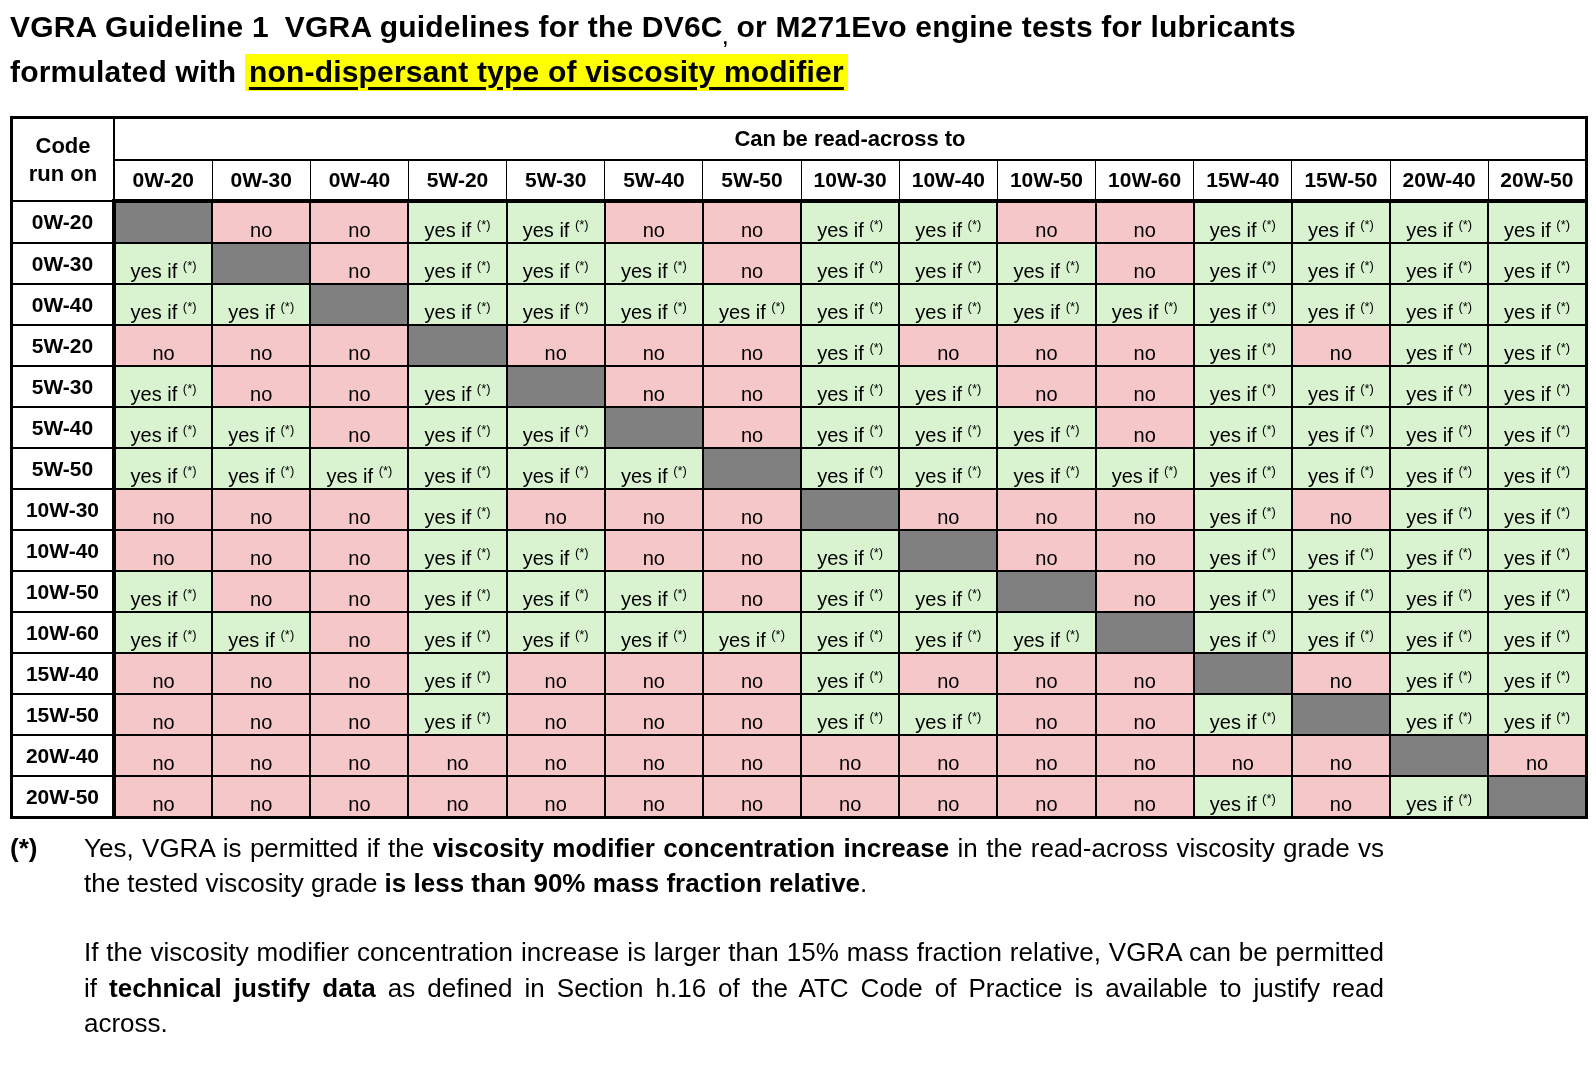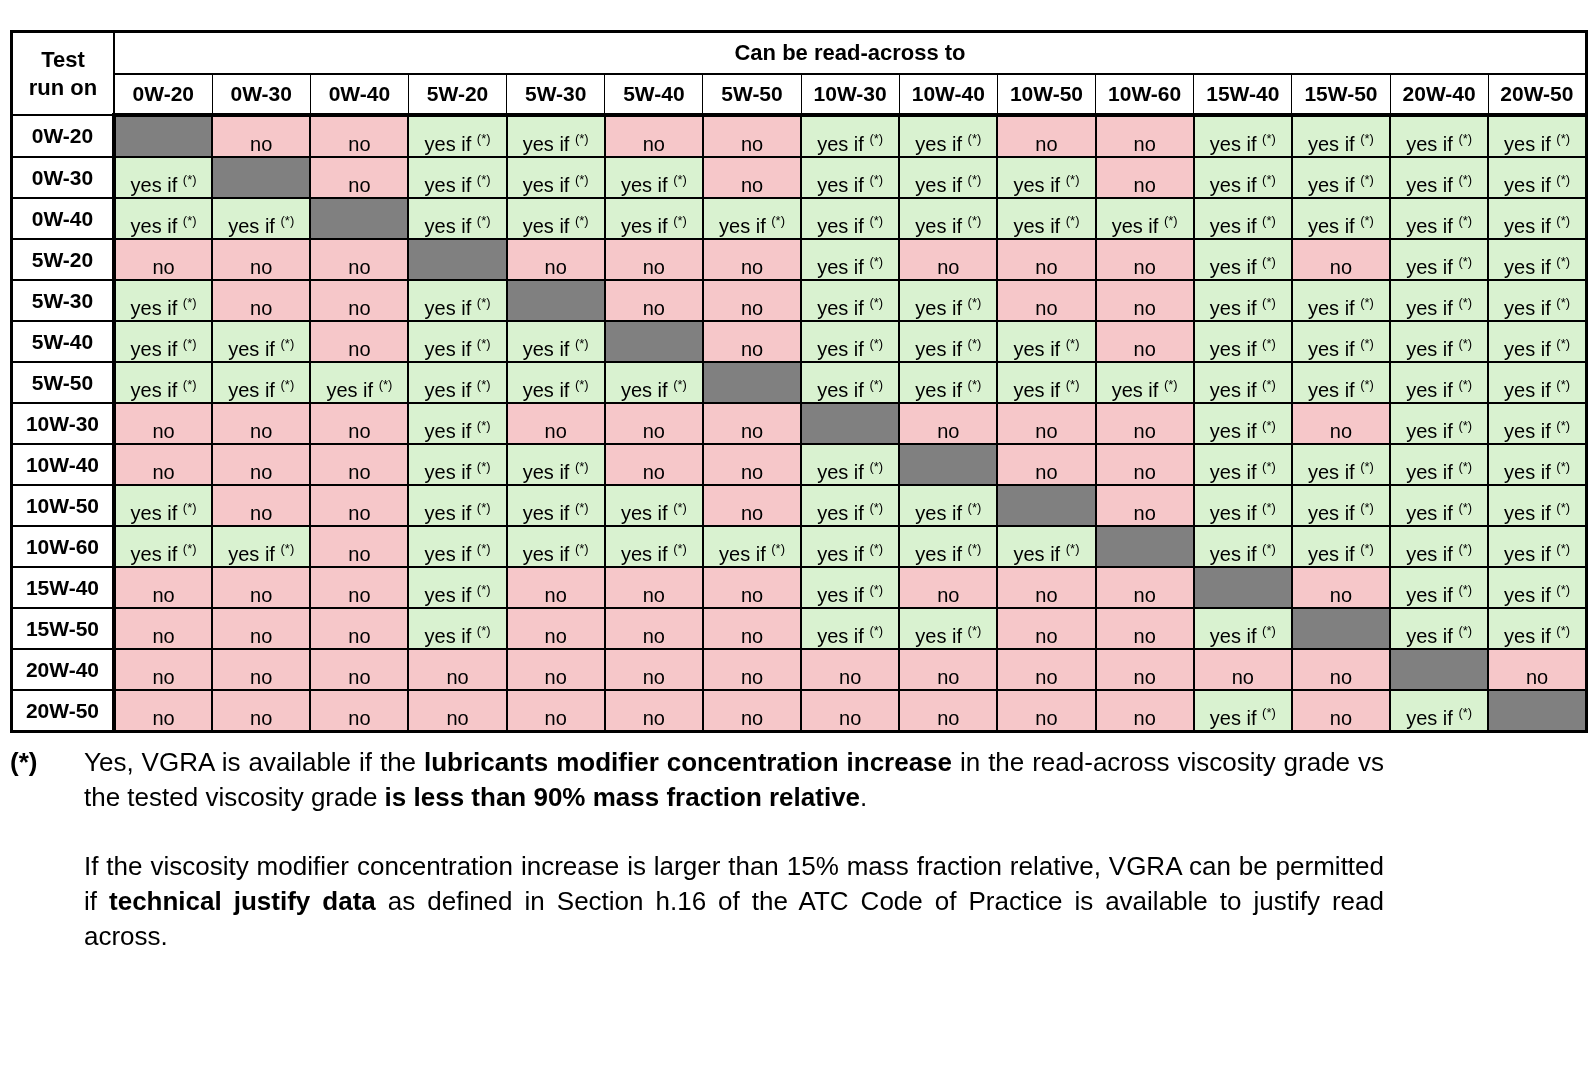--- a/index.html
+++ b/index.html
@@ -30,26 +30,30 @@
   .fn-marker{position:absolute;left:0;top:0;font-weight:bold;}
   .fn-body{margin-left:74px;width:1300px;text-align:justify;}
   .fn-para2{margin-top:34px;}
   .b{font-weight:bold;}
 </style>
 </head>
 <body>
 
 <div class="page">
 
+  <div class="title">
+    <span>VGRA Guideline 1</span><span class="spacer"></span><span>VGRA guidelines for the DV6C</span><sub>,</sub><span> or M271Evo engine tests for lubricants</span><br>
+    <span>formulated with </span><span class="hl b" id="hl-span" style="background: rgb(255, 255, 0);">non-dispersant type of viscosity modifier</span>
+  </div>
 
   <table class="vgra">
     <thead>
       <tr>
         <th class="corner" rowspan="2">
-          <div>Test</div>
+          <div>Code</div>
           <div>run on</div>
         </th>
         <th class="spanhdr" id="span-header" colspan="15">Can be read-across to</th>
       </tr>
       <tr class="colhdr" id="col-header-row">
           <th>0W-20</th>
           <th>0W-30</th>
           <th>0W-40</th>
           <th>5W-20</th>
           <th>5W-30</th>
@@ -334,17 +338,17 @@
           <td class="yes" style="background: rgb(217, 242, 208);">yes if <sup>(*)</sup></td>
           <td class="no" style="background: rgb(246, 199, 201);">no</td>
           <td class="yes" style="background: rgb(217, 242, 208);">yes if <sup>(*)</sup></td>
           <td class="self" style="background: rgb(128, 128, 128);"></td>
         </tr>
       </tbody>
   </table>
 
   <div class="footnote">
     <span class="fn-marker">(*)</span>
-    <div class="fn-body" id="fn-para1"><span>Yes, VGRA is available if the </span><span class="b">lubricants modifier concentration increase</span><span> in the read-across viscosity grade vs the tested viscosity grade </span><span class="b">is less than 90% mass fraction relative</span><span>.</span></div>
+    <div class="fn-body" id="fn-para1"><span>Yes, VGRA is permitted if the </span><span class="b">viscosity modifier concentration increase</span><span> in the read-across viscosity grade vs the tested viscosity grade </span><span class="b">is less than 90% mass fraction relative</span><span>.</span></div>
     <div class="fn-body fn-para2" id="fn-para2"><span>If the viscosity modifier concentration increase is larger than 15% mass fraction relative, VGRA can be permitted if </span><span class="b">technical justify data</span><span> as defined in Section h.16 of the ATC Code of Practice is available to justify read across.</span></div>
   </div>
 
 </div>
 
 </body></html>

